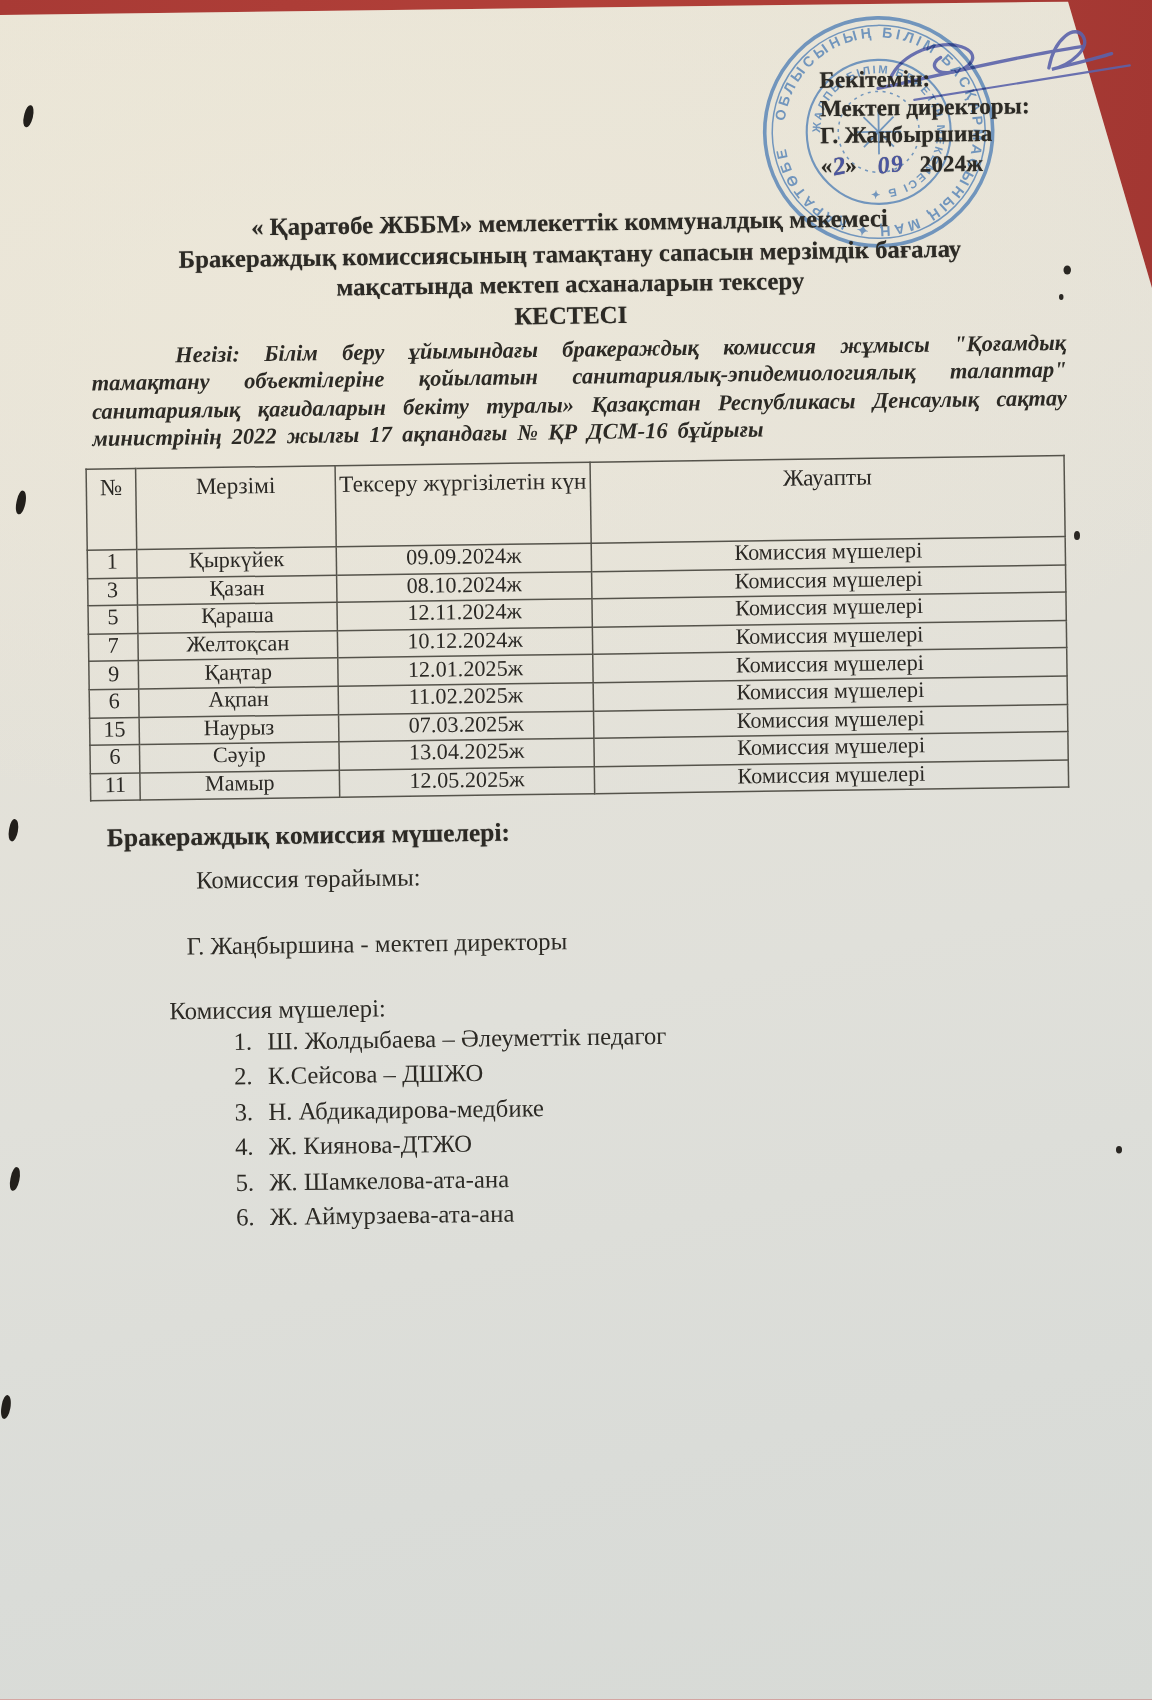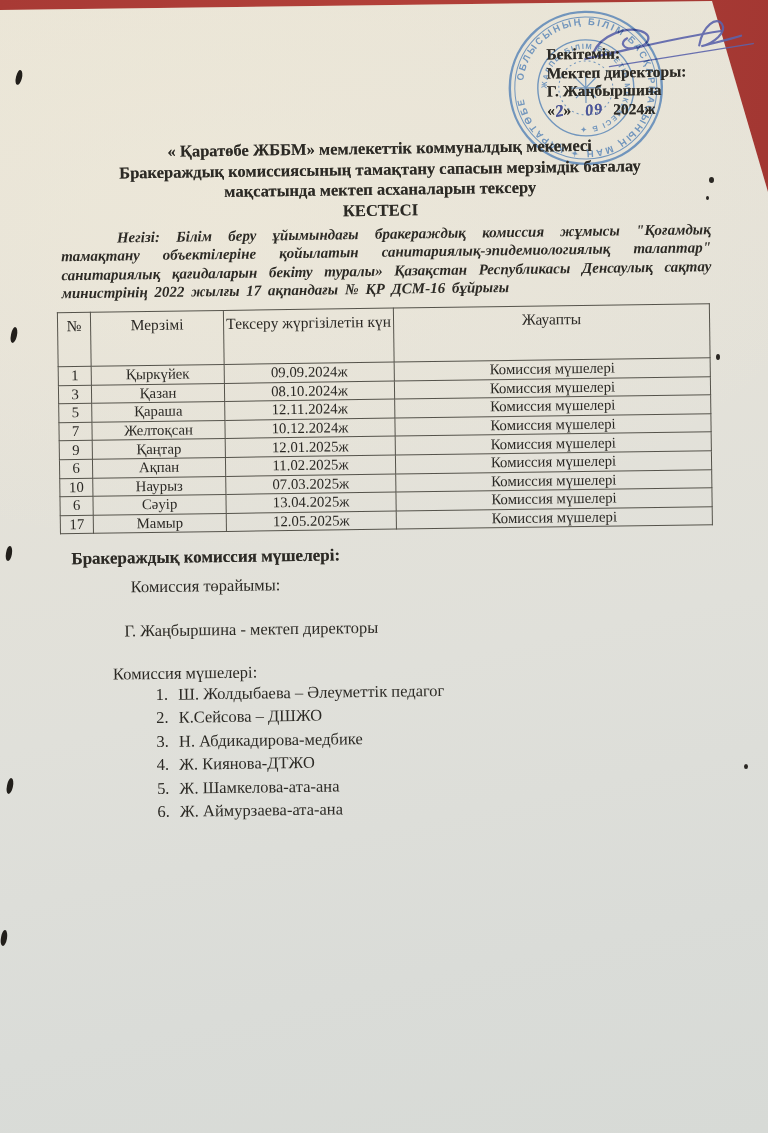--- a/index.html
+++ b/index.html
@@ -171,33 +171,33 @@
           <td>12.01.2025ж</td>
           <td>Комиссия мүшелері</td>
         </tr>
         <tr>
           <td>6</td>
           <td>Ақпан</td>
           <td>11.02.2025ж</td>
           <td>Комиссия мүшелері</td>
         </tr>
         <tr>
-          <td>10</td>
+          <td>15</td>
           <td>Наурыз</td>
           <td>07.03.2025ж</td>
           <td>Комиссия мүшелері</td>
         </tr>
         <tr>
           <td>6</td>
           <td>Сәуір</td>
           <td>13.04.2025ж</td>
           <td>Комиссия мүшелері</td>
         </tr>
         <tr>
-          <td>17</td>
+          <td>11</td>
           <td>Мамыр</td>
           <td>12.05.2025ж</td>
           <td>Комиссия мүшелері</td>
         </tr>
       </tbody>
   </table>
 
   <div id="members-heading" class="abs soft" style="font-weight:bold;">Бракераждық комиссия мүшелері:</div>
   <div id="chair-label" class="abs">Комиссия төрайымы:</div>
   <div id="chair-name" class="abs">Г. Жаңбыршина - мектеп директоры</div>

